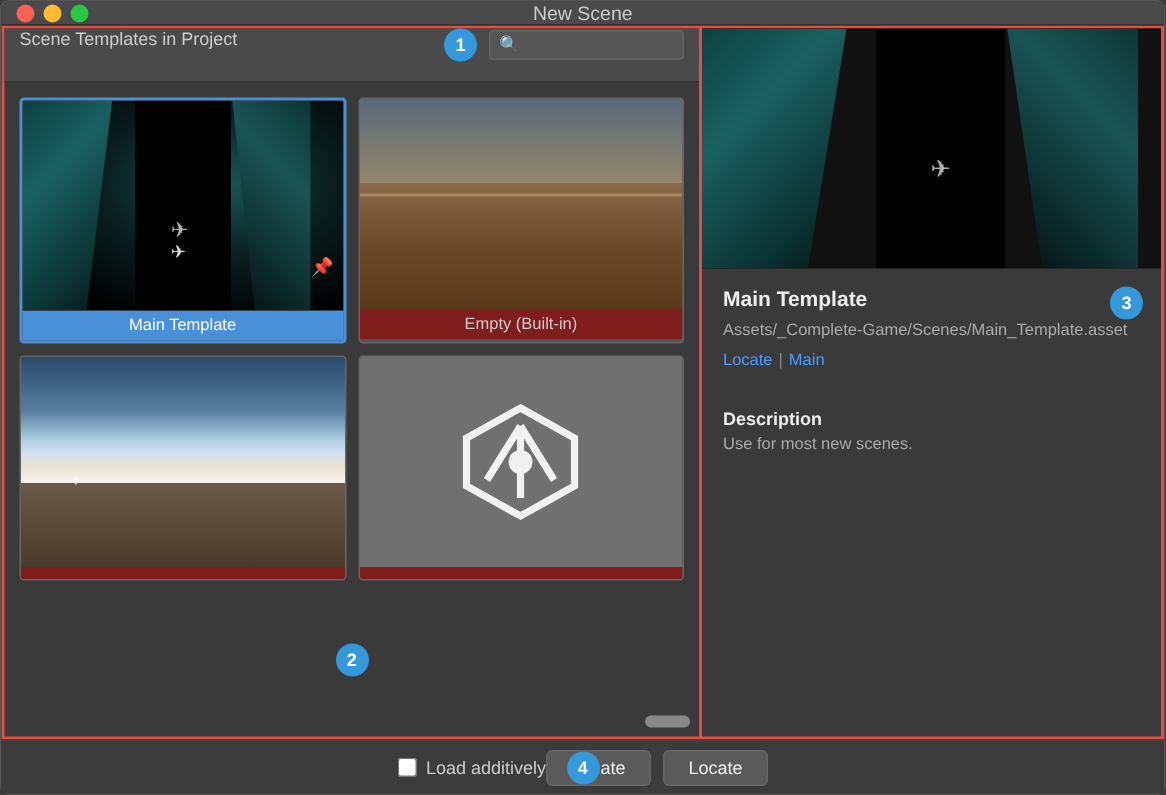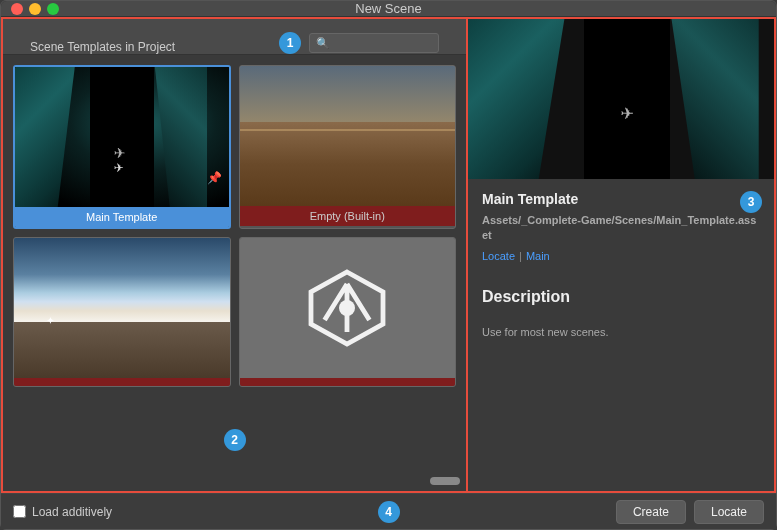--- a/index.html
+++ b/index.html
@@ -71,23 +71,23 @@
       display: flex;
       flex-direction: column;
       background: #3a3a3a;
       flex-shrink: 0;
     }
 
     .left-header {
       height: 36px;
       background: #4a4a4a;
       display: flex;
-      align-items: flex-end;
+      align-items: flex-start;
       justify-content: space-between;
-      padding: 0 27px;
+      padding: 0 10px;
       border-bottom: 1px solid #333;
       flex-shrink: 0;
     }
 
     .left-header-title {
       font-size: 12px;
       color: #ccc;
     }
 
     .badge-circle {
@@ -399,21 +399,20 @@
       color: #eee;
       margin-bottom: 6px;
     }
 
     .info-path {
       font-size: 11px;
       color: #aaa;
       margin-bottom: 6px;
       line-height: 1.4;
       word-break: break-all;
-      font-weight: bold;
     }
 
     .info-links {
       display: flex;
       gap: 0;
       margin-bottom: 26px;
     }
 
     .info-link {
       color: #4a9eff;
@@ -422,45 +421,45 @@
       text-decoration: none;
     }
 
     .link-separator {
       color: #888;
       margin: 0 4px;
       font-size: 11px;
     }
 
     .info-desc-title {
-      font-size: 16px;
+      font-size: 12px;
       font-weight: 600;
       color: #eee;
-      margin-bottom: 20px;
+      margin-bottom: 4px;
     }
 
     .info-desc-text {
       font-size: 11px;
       color: #aaa;
     }
 
     .badge-3 {
       position: absolute;
       right: 12px;
       top: 12px;
     }
 
     
     .bottom-bar {
       height: 36px;
       background: #3c3c3c;
       border-top: 1px solid #444;
       display: flex;
       align-items: center;
-      justify-content: space-between;
+      justify-content: center;
       padding: 0 12px;
       flex-shrink: 0;
     }
 
     .load-additively {
       display: flex;
       align-items: center;
       gap: 6px;
       font-size: 12px;
       color: #ccc;

